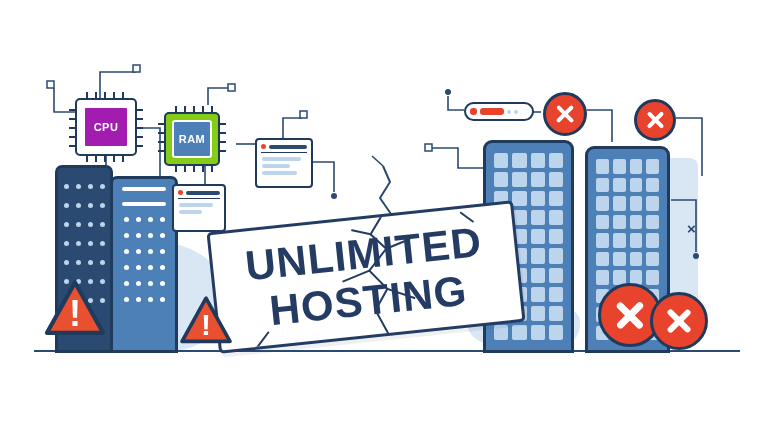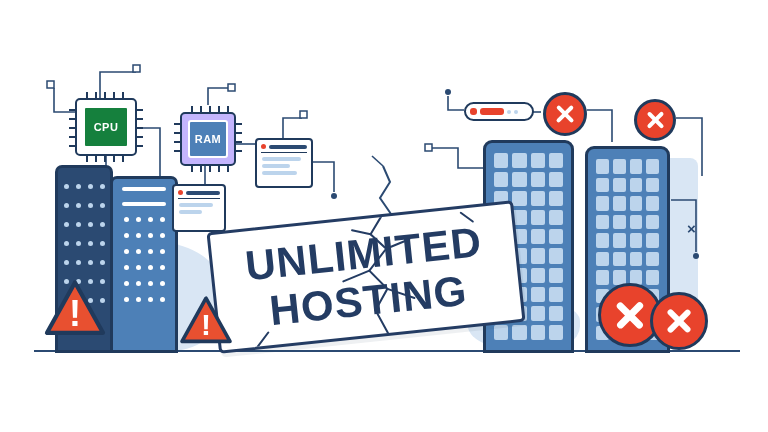--- a/index.html
+++ b/index.html
@@ -22,22 +22,22 @@
   .tower.dark{left:55px;top:165px;width:58px;height:188px;background:#2b4a72;padding-top:16px;gap:14px;}
   .tower.blue{left:110px;top:176px;width:68px;height:177px;background:#4d80b7;padding-top:8px;gap:11px;}
   .dot-row{display:flex;gap:7px;}
   .dot-row b{width:5px;height:5px;border-radius:50%;background:#bcd4ec;display:block;}
   .tower.blue .dot-row b{background:#ffffff;}
   .vent{width:44px;height:4px;background:#ffffff;border-radius:2px;}
 
   
   .chip{position:absolute;border:2.5px solid #203a5c;border-radius:5px;box-sizing:border-box;z-index:2;}
   .chip.cpu{left:75px;top:98px;width:62px;height:58px;background:#ffffff;}
-  .chip.ram{left:180px;top:112px;width:56px;height:54px;background:#c4b5fd;}
-  .chip-core{position:absolute;inset:6px;border:2px solid #ffffff;border-radius:3px;background:#15803d;
+  .chip.ram{left:164px;top:112px;width:56px;height:54px;background:#84cc16;}
+  .chip-core{position:absolute;inset:6px;border:2px solid #ffffff;border-radius:3px;background:#a21caf;
              display:flex;align-items:center;justify-content:center;color:#fff;font-size:11px;font-weight:bold;letter-spacing:.5px;}
   .chip.ram .chip-core{background:#4d80b7;}
   .pins{position:absolute;background:repeating-linear-gradient(to right,#203a5c 0 2px,transparent 2px 9px);}
   .pins.top{left:9px;right:5px;top:-8px;height:6px;}
   .pins.bottom{left:9px;right:5px;bottom:-8px;height:6px;}
   .pins.left,.pins.right{top:9px;bottom:5px;width:6px;background:repeating-linear-gradient(to bottom,#203a5c 0 2px,transparent 2px 9px);}
   .pins.left{left:-8px;} .pins.right{right:-8px;}
 
   
   .mini-card{position:absolute;background:#fff;border:2px solid #203a5c;border-radius:4px;box-sizing:border-box;padding:4px;z-index:2;}

